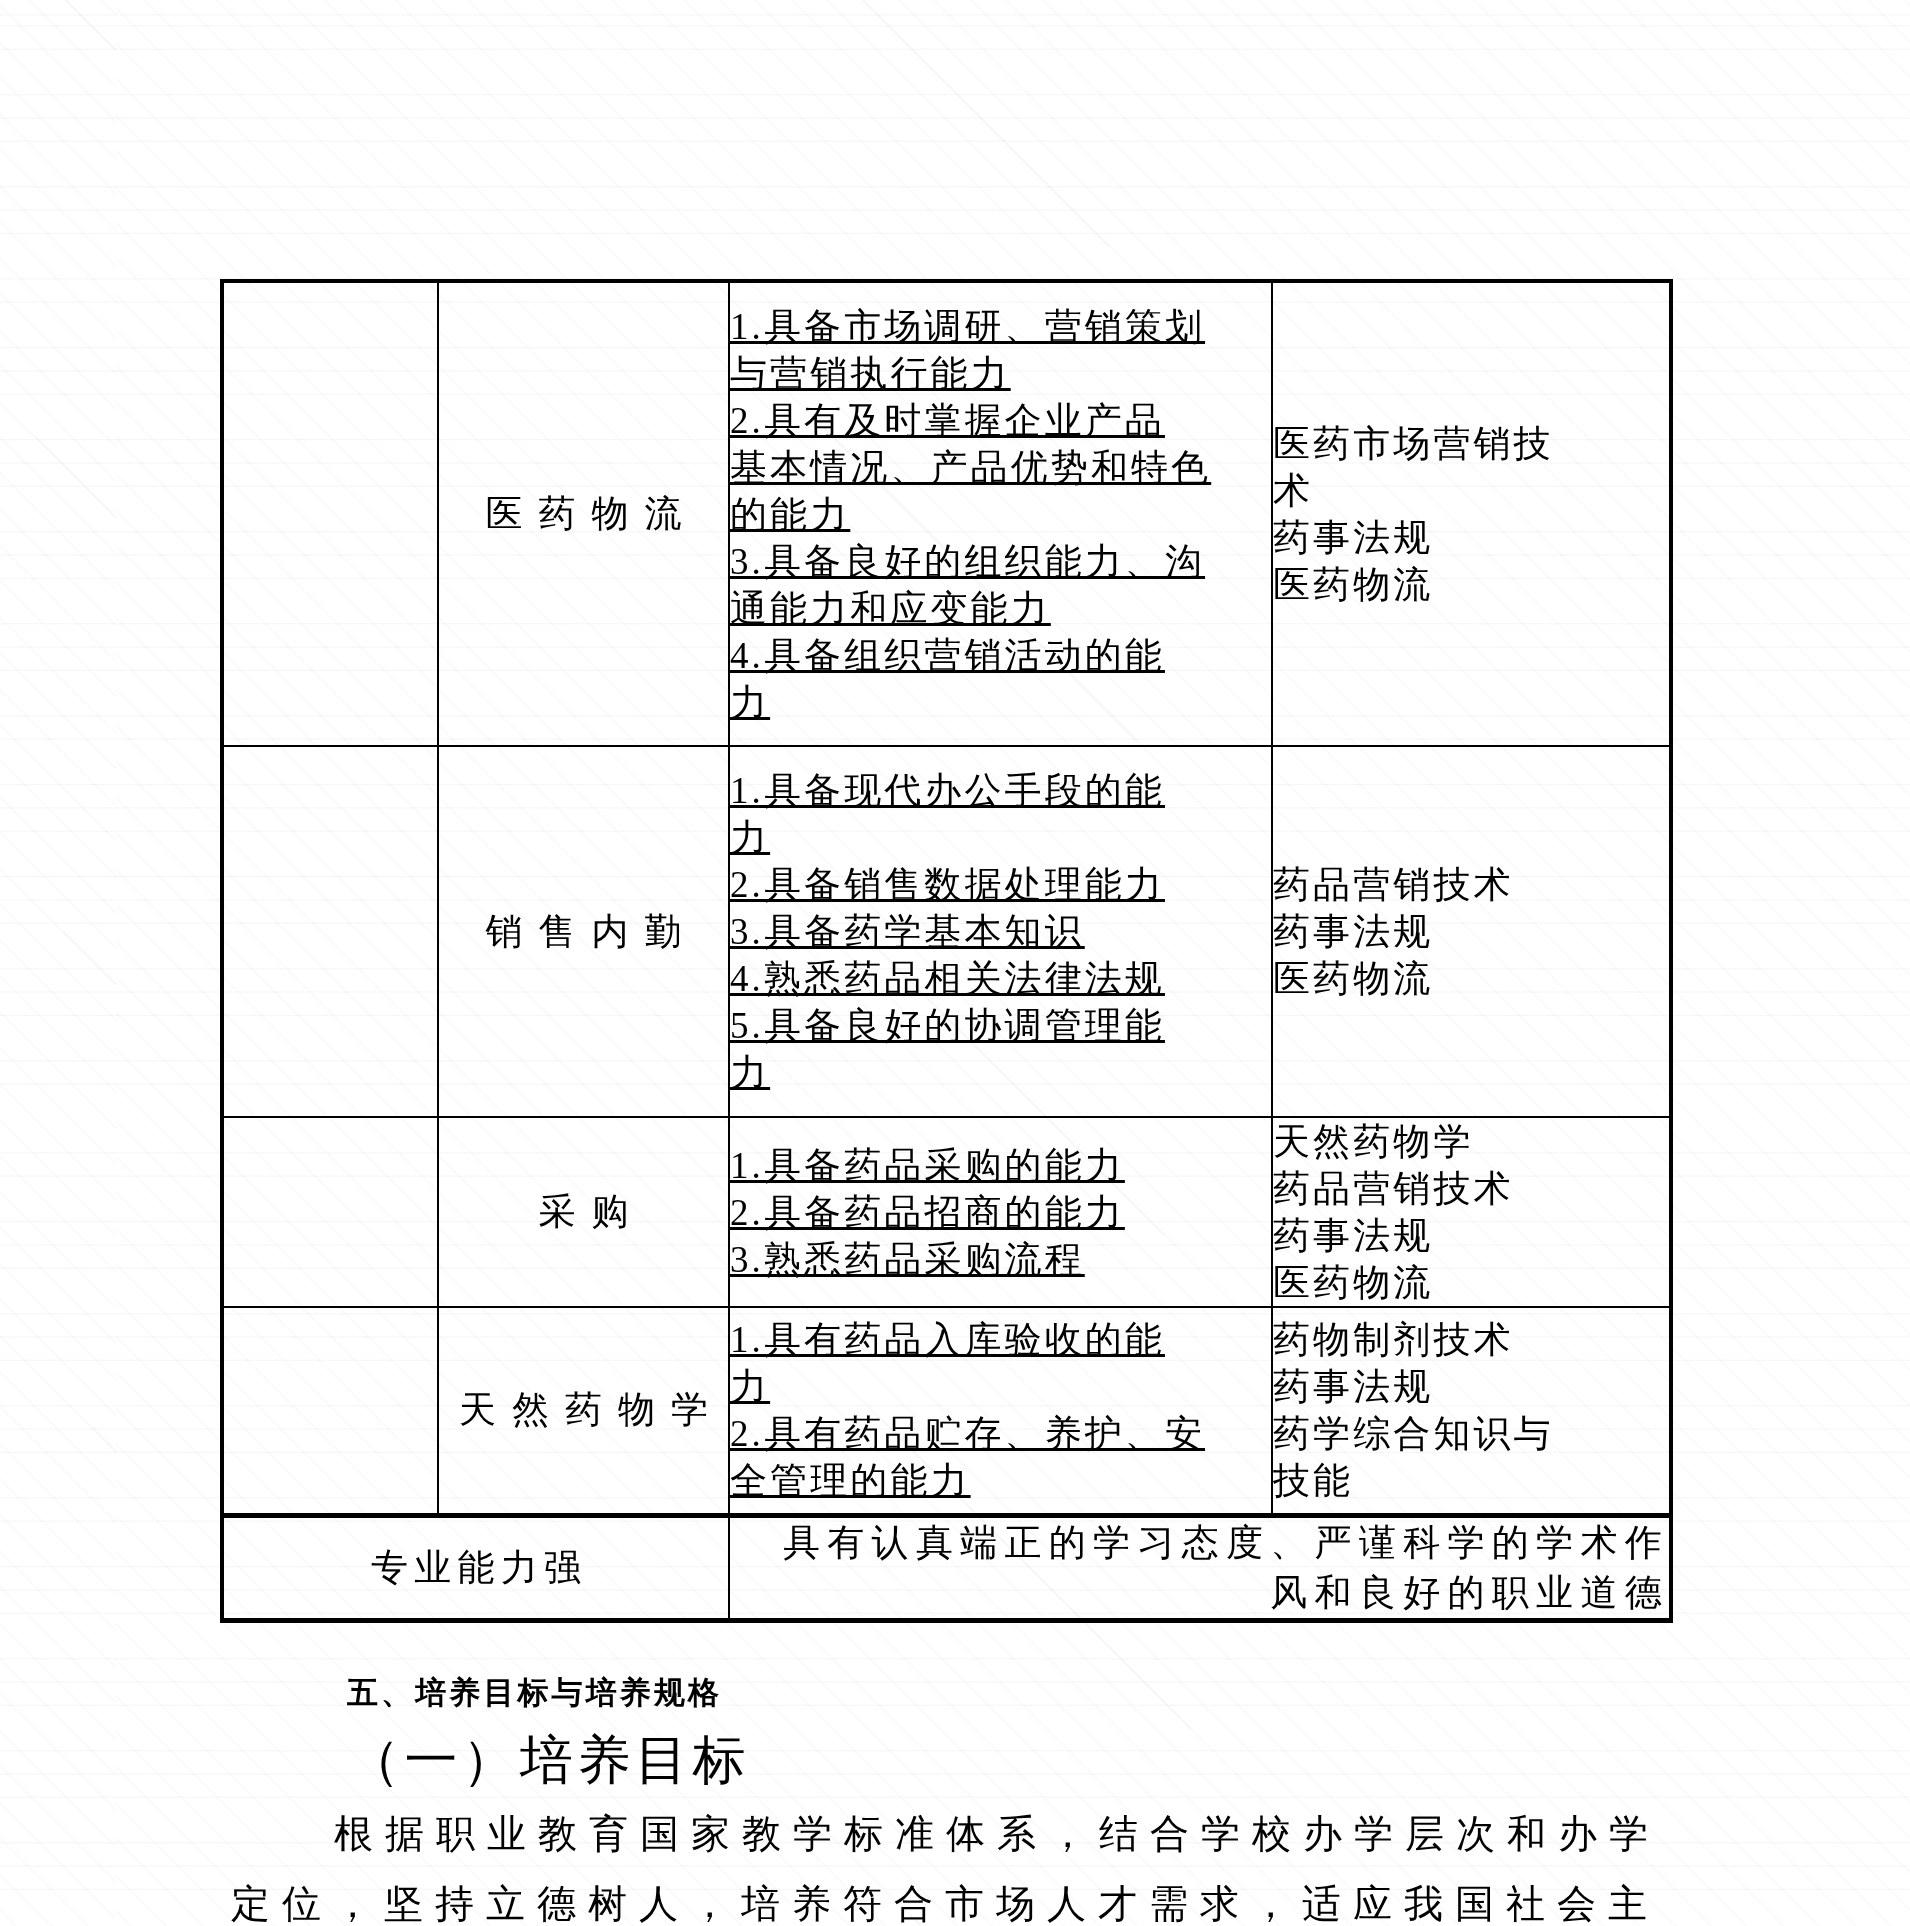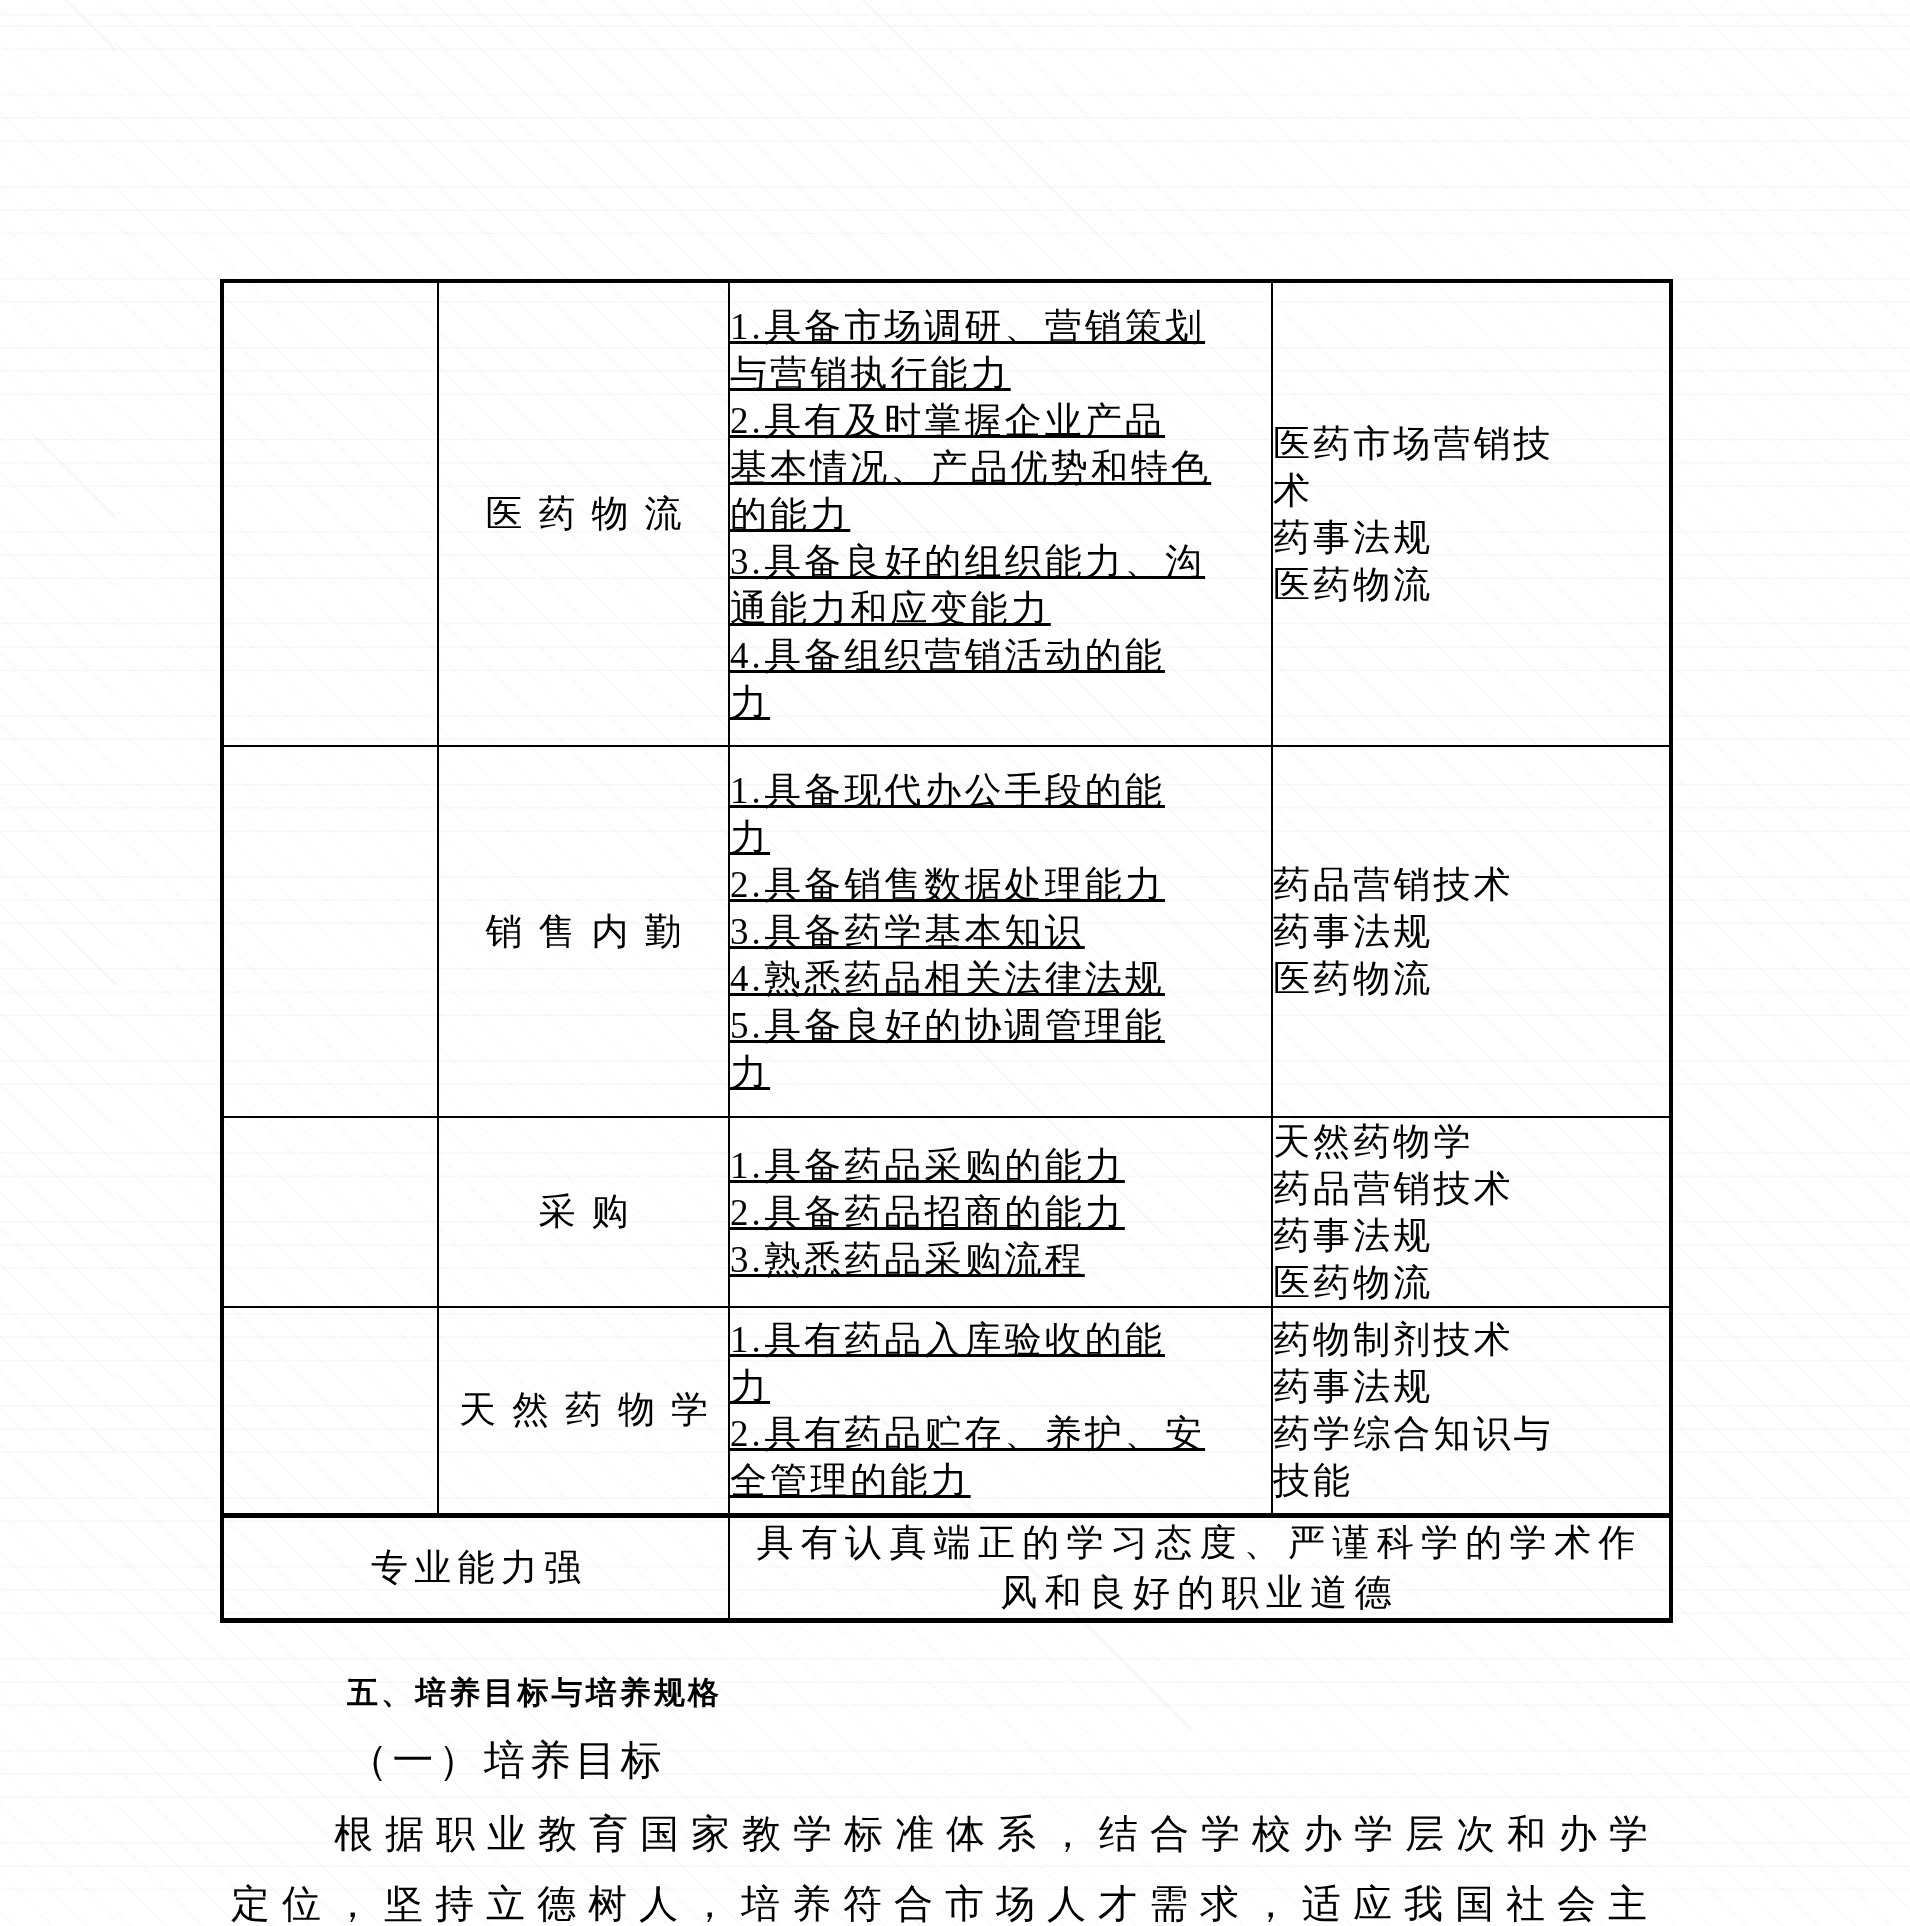--- a/index.html
+++ b/index.html
@@ -74,40 +74,40 @@
     font-size: 37px;
     letter-spacing: 6.2px;
     text-indent: 6.2px;
   }
   td.att-text {
     font-size: 37px;
     line-height: 50px;
     letter-spacing: 7.3px;
     padding: 1.5px 3.1px 1.5px 24px;
     white-space: pre-line;
-    text-align: center;
+    text-align: right;
   }
 
   .content {
     position: relative;
     margin: 0 0 0 231px;
     width: 1448px;
   }
   .sec-heading {
     margin-top: 40px;
     font-family: "Liberation Sans", "DejaVu Sans", sans-serif;
     font-weight: 700;
     font-size: 31px;
     line-height: 59px;
     padding-left: 116px;
     letter-spacing: 3.1px;
   }
   .sub-heading {
     margin-top: 9.2px;
-    font-size: 41px;
+    font-size: 53px;
     line-height: 59px;
     padding-left: 116px;
     letter-spacing: 4.6px;
   }
   .para {
     margin-top: 9.2px;
     font-size: 39px;
     line-height: 70px;
     letter-spacing: 12px;
     text-indent: 103px;

